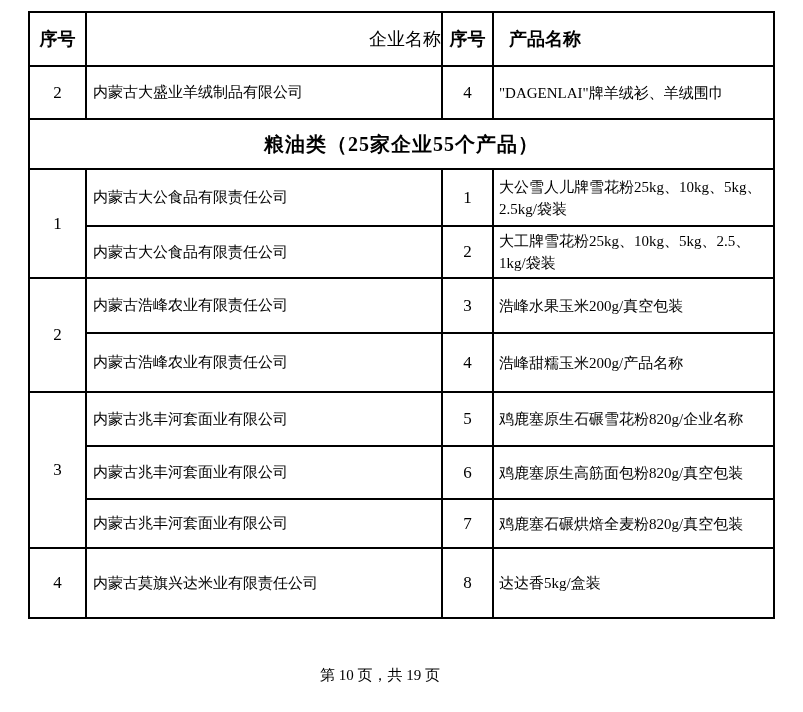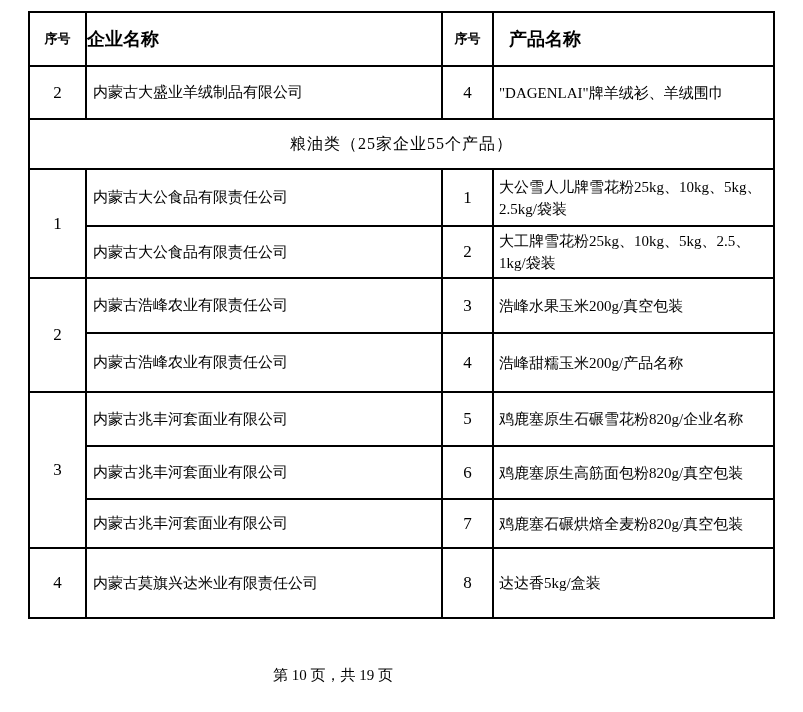--- a/index.html
+++ b/index.html
@@ -24,65 +24,66 @@
   }
   .doc-table td, .doc-table th {
     border: 2px solid #000000;
     padding: 0;
     vertical-align: middle;
     overflow: hidden;
   }
   th.col-serial, td.cell-serial {
     text-align: center;
     font-weight: bold;
-    font-size: 13px;
+    font-size: 18px;
     margin-top: 32px;
   }
   td.cell-num {
     text-align: center;
     font-weight: normal;
     font-size: 17px;
   }
   td.cell-company {
     text-align: left;
     font-size: 15px;
     padding-left: 6px;
     padding-right: 20px;
   }
   th.col-company {
-    text-align: left;
-    font-weight: bold;
+    text-align: right;
+    font-weight: normal;
     font-size: 18px;
   }
   th.col-product {
     text-align: left;
     font-weight: bold;
     font-size: 18px;
     padding-left: 15px;
   }
   td.cell-product {
     text-align: left;
     font-size: 15px;
     line-height: 22px;
     padding-left: 5px;
     padding-right: 4px;
   }
   td.cell-section {
     text-align: center;
-    font-weight: normal;
-    font-size: 16px;
+    font-weight: bold;
+    font-size: 20px;
     letter-spacing: 1px;
   }
   .page-footer {
     position: absolute;
     left: 0;
     top: 666px;
     width: 666px;
     text-align: center;
     font-size: 15px;
+    padding-left: 47px;
   }
 </style>
 </head>
 <body>
 
 <table class="doc-table">
   <colgroup>
     <col style="width:57px">
     <col style="width:356px">
     <col style="width:51px">

